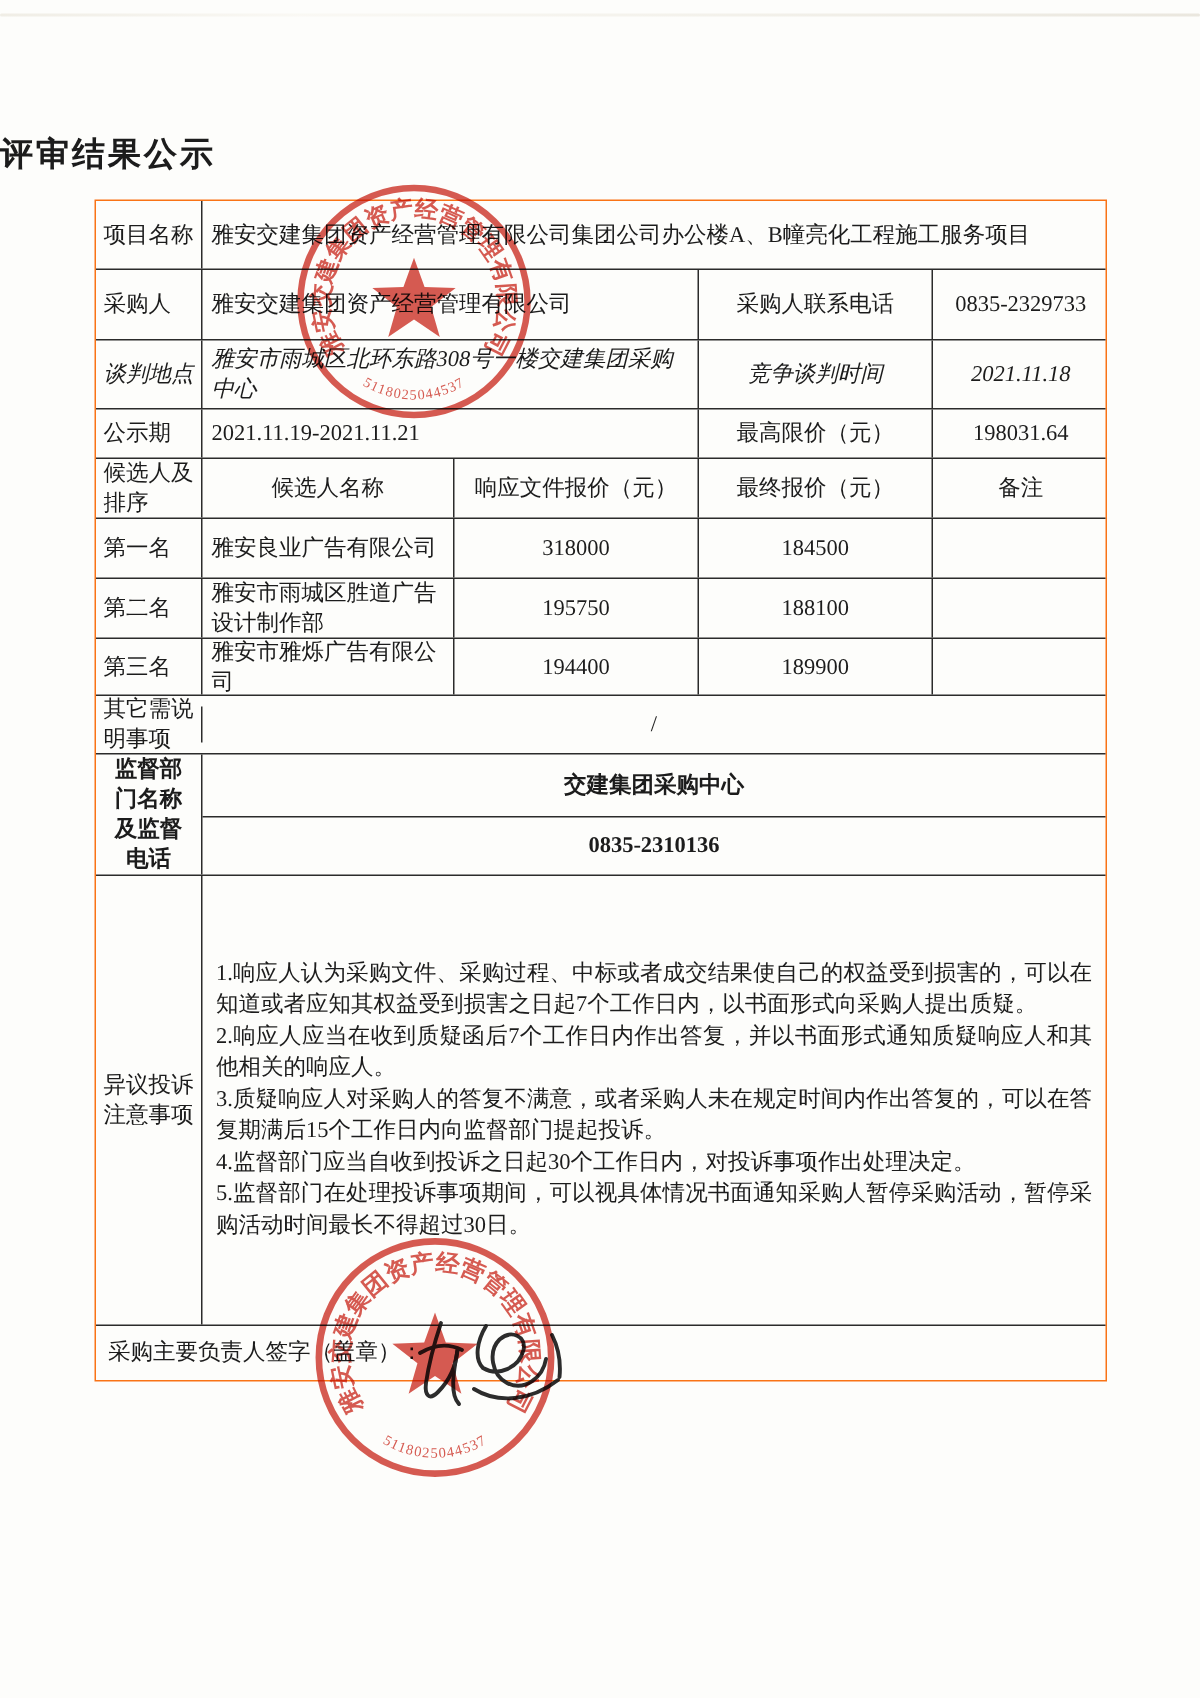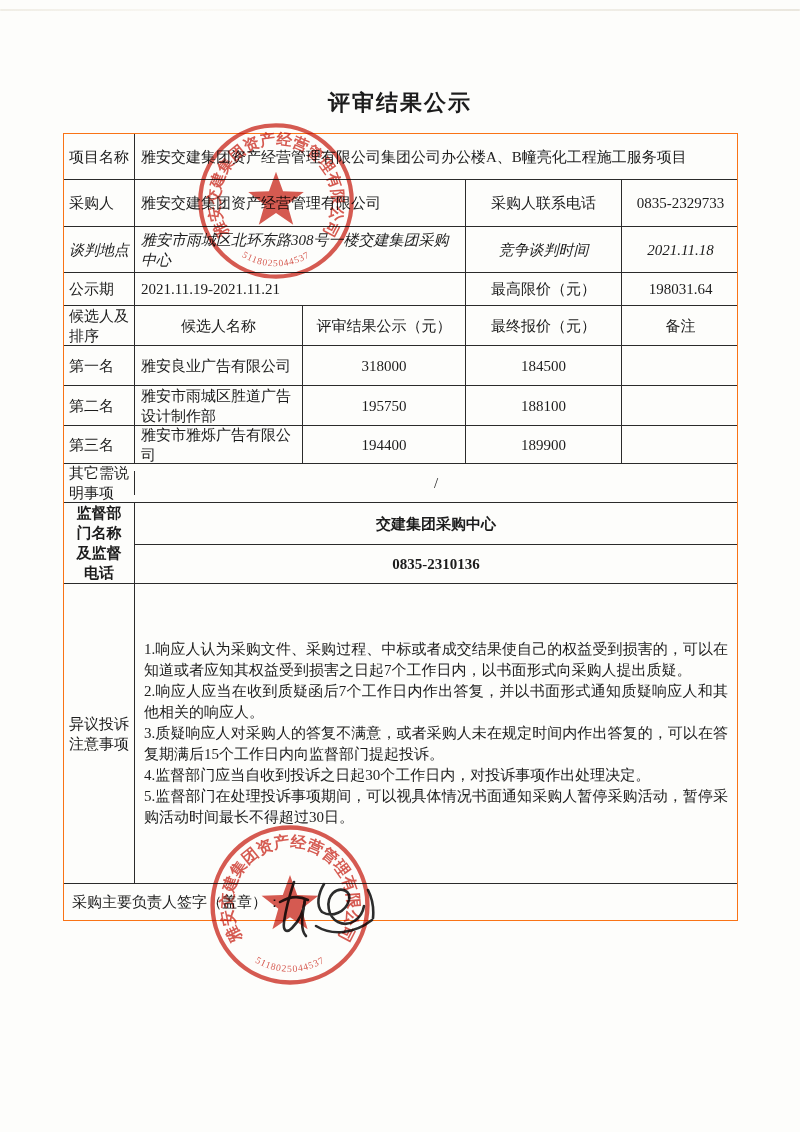--- a/index.html
+++ b/index.html
@@ -9,21 +9,21 @@
     font-family:"Liberation Serif","DejaVu Serif",serif;
     color:#1c1c1c;
   }
   .paper-crease{
     position:absolute;top:9px;left:0;width:100%;height:2px;
     background:linear-gradient(90deg,#e9e5da,#f8f6f0 25%,#eeebe2 60%,#e0dbcf);
     opacity:.65;border-radius:2px;
   }
   .doc-title{
     position:absolute;top:88px;left:0;width:100%;
-    text-align:center;font-size:22px;font-weight:bold;letter-spacing:2px;
+    font-size:22px;font-weight:bold;letter-spacing:2px;
   }
   .doc-table{
     position:absolute;left:63px;top:133px;width:675px;
     border:1px solid #f97316;box-sizing:border-box;
     font-size:15px;
   }
   .trow{display:flex;box-sizing:border-box;}
   .trow + .trow{border-top:1.5px solid #2b2b2b;}
   .cell{
     box-sizing:border-box;display:flex;align-items:center;
@@ -97,21 +97,21 @@
   <div class="trow h-r4">
     <div class="cell w-a lab">公示期</div>
     <div class="cell w-bc">2021.11.19-2021.11.21</div>
     <div class="cell w-d ctr">最高限价（元）</div>
     <div class="cell w-e ctr">198031.64</div>
   </div>
 
   <div class="trow h-r5">
     <div class="cell w-a lab">候选人及排序</div>
     <div class="cell w-b ctr">候选人名称</div>
-    <div class="cell w-c ctr">评审结果公示（元）</div>
+    <div class="cell w-c ctr">响应文件报价（元）</div>
     <div class="cell w-d ctr">最终报价（元）</div>
     <div class="cell w-e ctr">备注</div>
   </div>
 
   <div class="trow h-r6">
     <div class="cell w-a lab">第一名</div>
     <div class="cell w-b">雅安良业广告有限公司</div>
     <div class="cell w-c ctr">318000</div>
     <div class="cell w-d ctr">184500</div>
     <div class="cell w-e ctr"></div>

